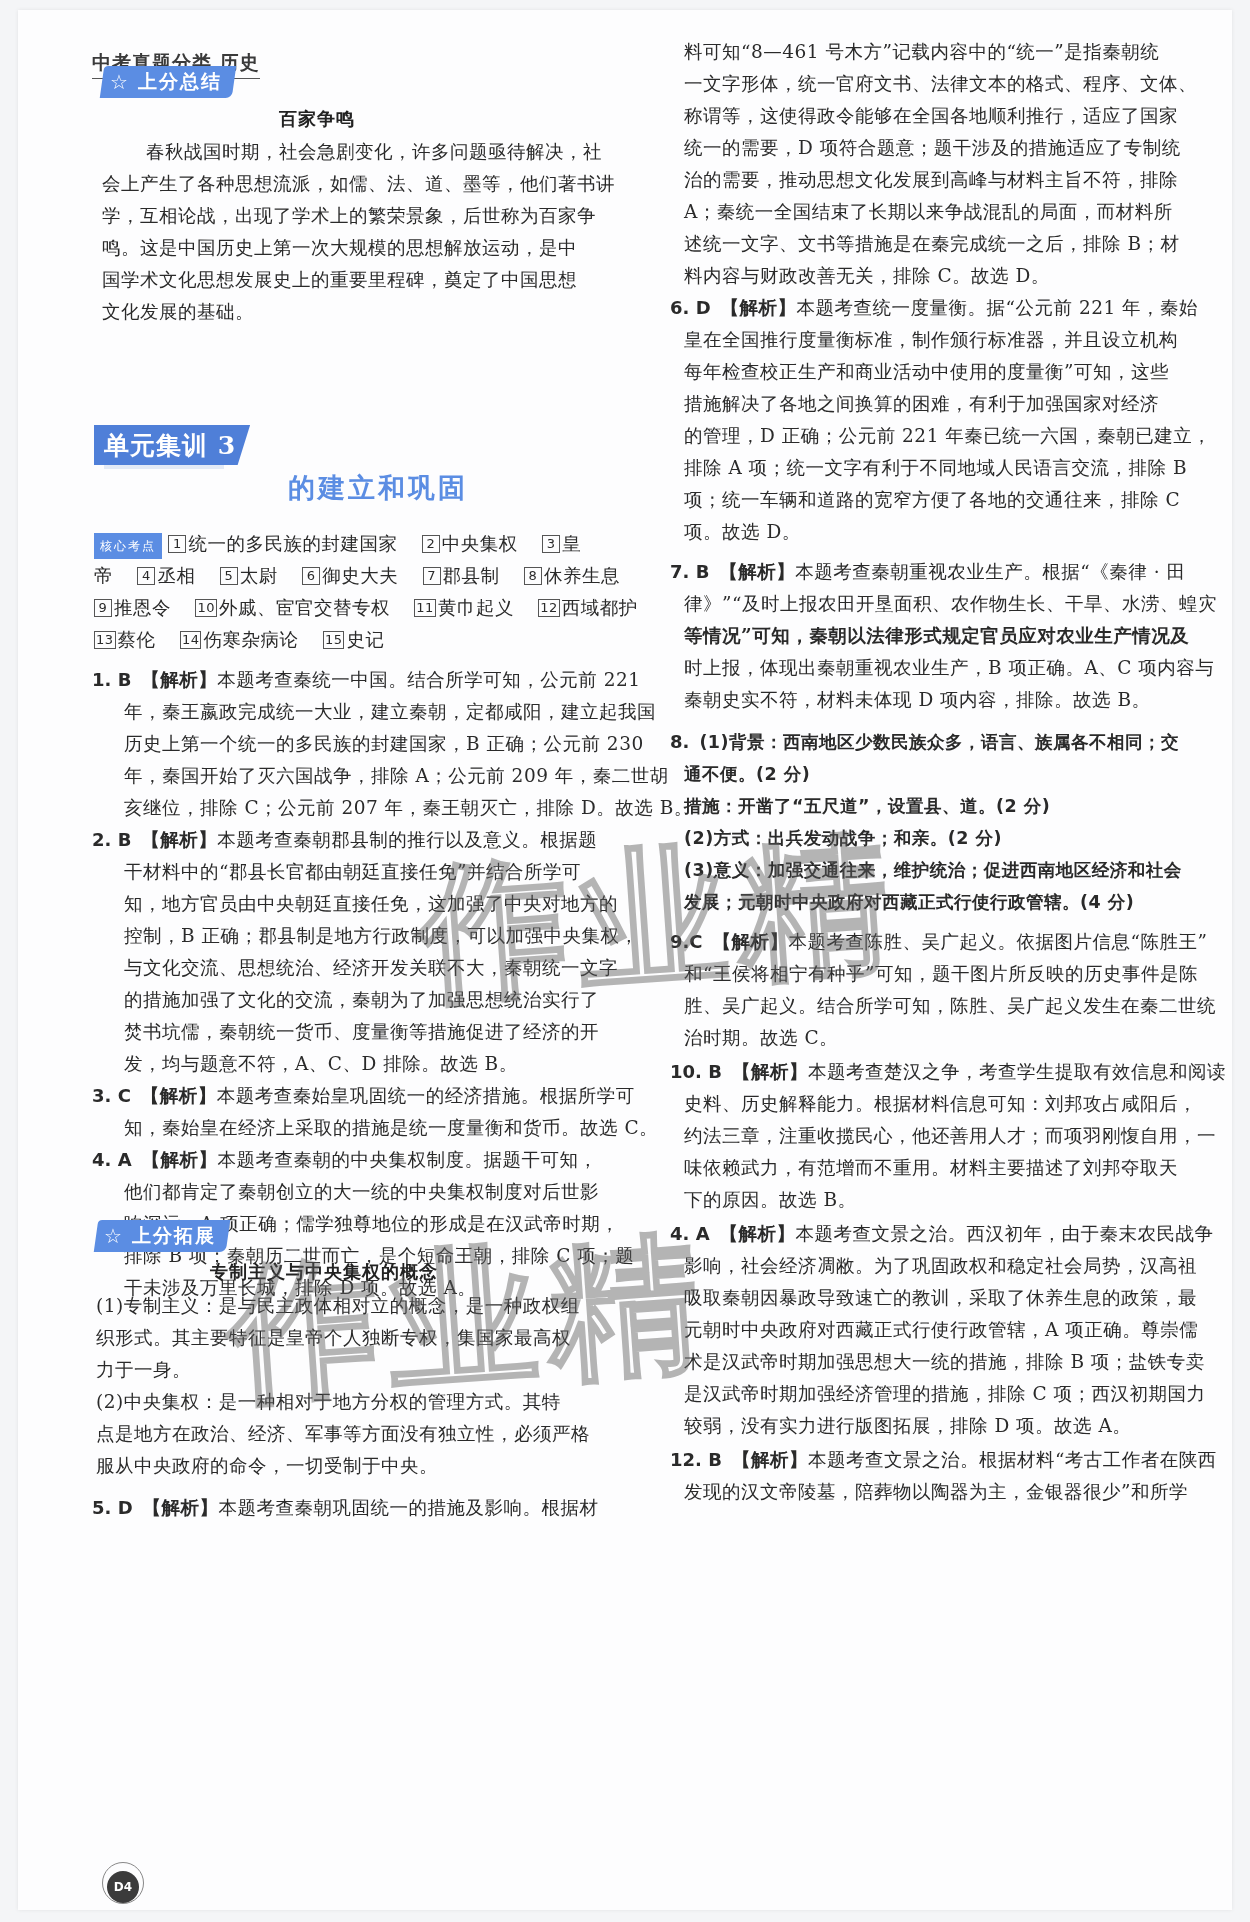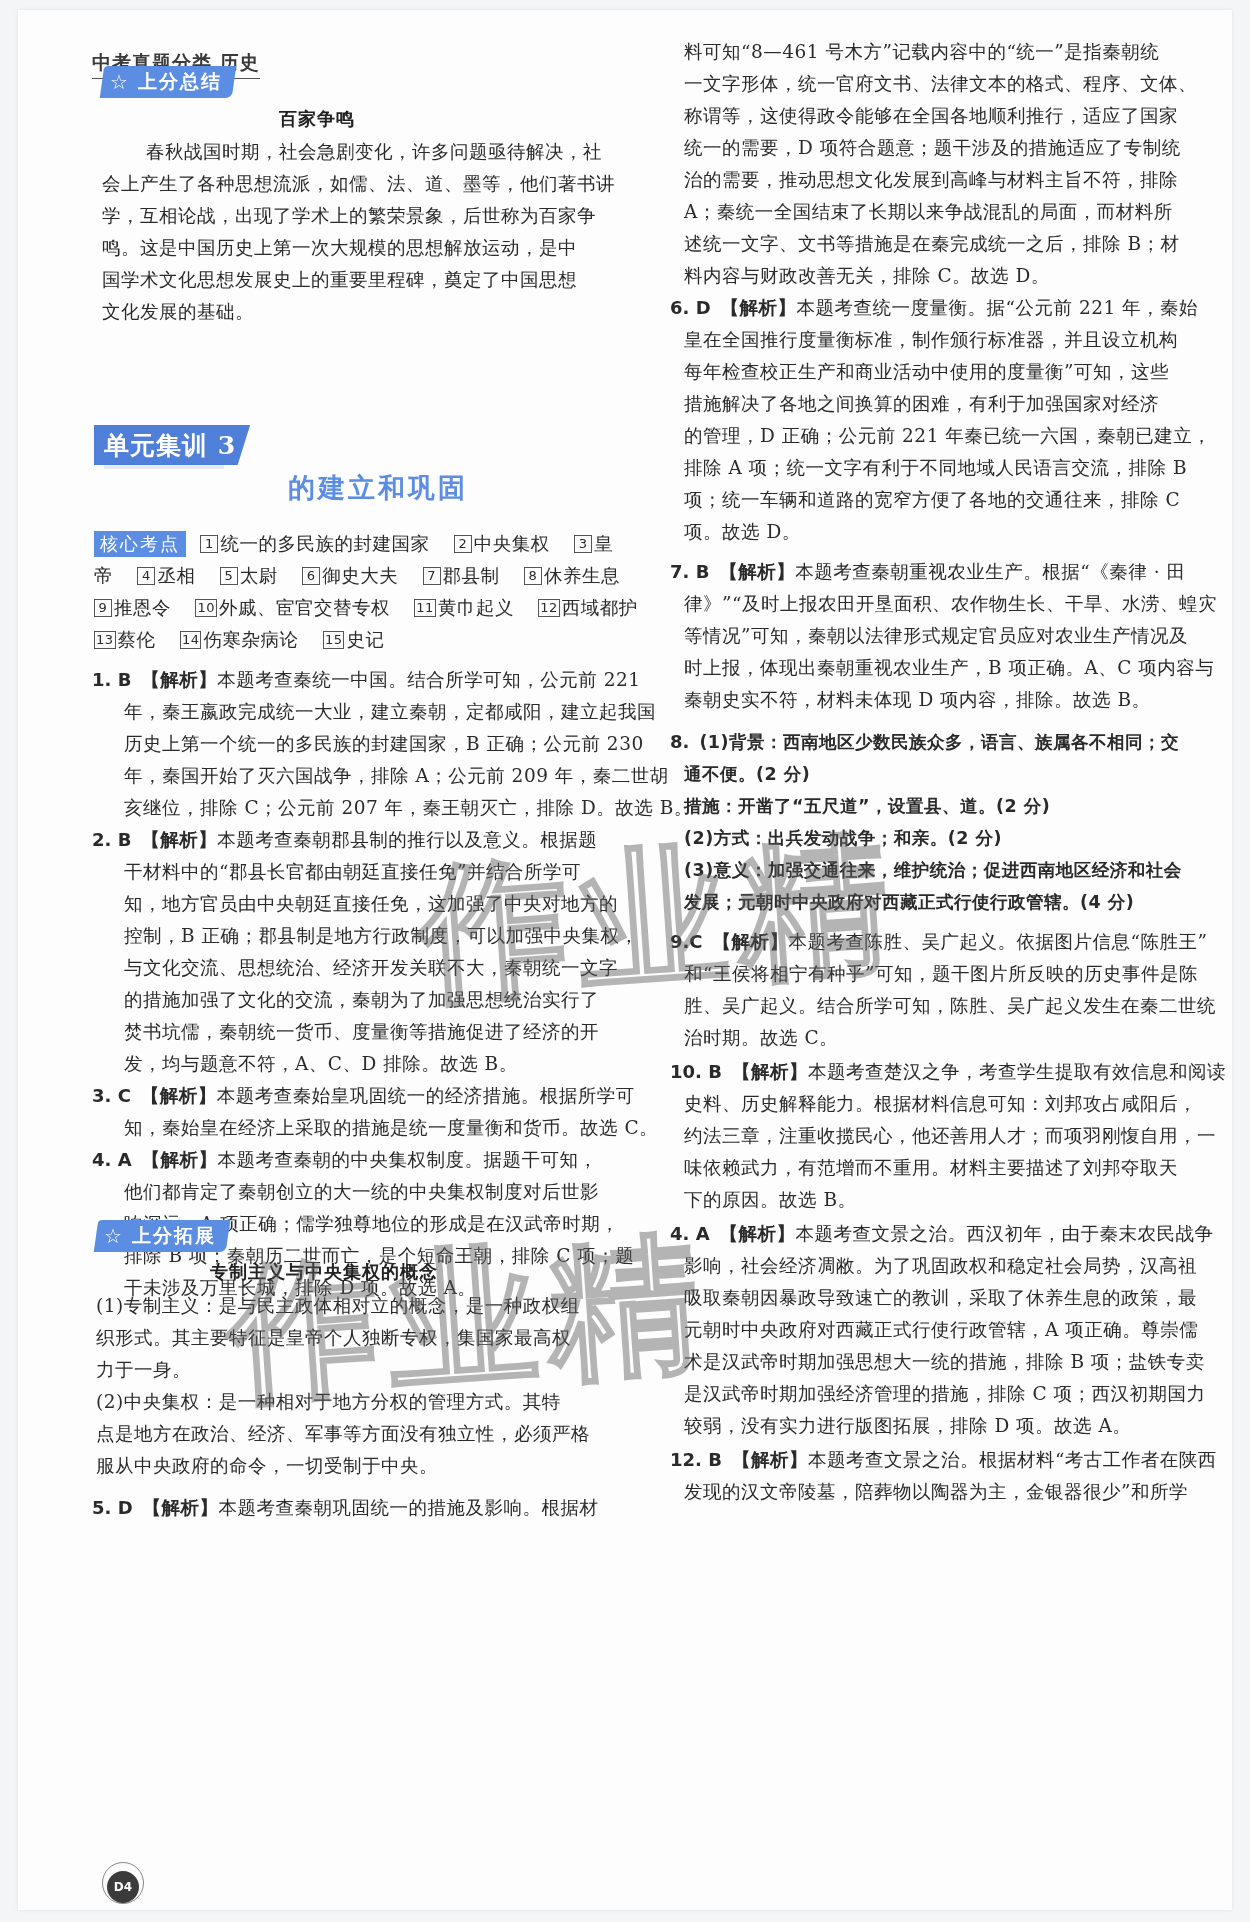--- a/index.html
+++ b/index.html
@@ -55,22 +55,22 @@
     position: absolute; left: 86px; top: 425px; width: 120px; height: 34px;
     background: #e3eaf6;
   }
   .unit-title {
     position: absolute; left: 270px; font-family: "DejaVu Sans", sans-serif;
     font-weight: bold; font-size: 27px; color: #5b8de3; letter-spacing: 3px;
     white-space: nowrap;
   }
   .core-label {
     display: inline-block; background: #5b8de3; color: #fff;
-    font-family: "DejaVu Sans", sans-serif; font-size: 18px;
-    padding: 0 6px; margin-right: 8px; letter-spacing: 2px; line-height: 26px;
+    font-family: "DejaVu Sans", sans-serif; font-size: 12px;
+    padding: 0 6px; letter-spacing: 2px; line-height: 26px;
   }
   .kp { margin-right: 18px; }
   .kp .num {
     display: inline-block; border: 1px solid #555; font-family: "DejaVu Sans", sans-serif;
     font-size: 13px; line-height: 16px; min-width: 14px; padding: 0 1px;
     text-align: center; margin-right: 2px; vertical-align: 2px;
   }
   .qnum {
     font-family: "DejaVu Sans", sans-serif; font-weight: bold; font-size: 18px;
     margin-right: 10px; letter-spacing: 0;
@@ -198,21 +198,21 @@
     <div class="line" style="top:314px;">皇在全国推行度量衡标准，制作颁行标准器，并且设立机构</div>
     <div class="line" style="top:346px;">每年检查校正生产和商业活动中使用的度量衡”可知，这些</div>
     <div class="line" style="top:378px;">措施解决了各地之间换算的困难，有利于加强国家对经济</div>
     <div class="line" style="top:410px;">的管理，D 正确；公元前 221 年秦已统一六国，秦朝已建立，</div>
     <div class="line" style="top:442px;">排除 A 项；统一文字有利于不同地域人民语言交流，排除 B</div>
     <div class="line" style="top:474px;">项；统一车辆和道路的宽窄方便了各地的交通往来，排除 C</div>
     <div class="line" style="top:506px;">项。故选 D。</div>
 
     <div class="line" style="top:546px;left:-14px;"><span class="qnum">7. B</span><span class="jx">【解析】</span><span>本题考查秦朝重视农业生产。根据“《秦律 · 田</span></div>
     <div class="line" style="top:578px;">律》”“及时上报农田开垦面积、农作物生长、干旱、水涝、蝗灾</div>
-    <div class="line" style="top:610px;">等情况”可知，秦朝以法律形式规定官员应对农业生产情况及</div>
+    <div class="line" style="top:610px;font-weight:bold;">等情况”可知，秦朝以法律形式规定官员应对农业生产情况及</div>
     <div class="line" style="top:642px;">时上报，体现出秦朝重视农业生产，B 项正确。A、C 项内容与</div>
     <div class="line" style="top:674px;">秦朝史实不符，材料未体现 D 项内容，排除。故选 B。</div>
 
     <div class="line bold" style="top:716px;left:-14px;"><span class="qnum">8.</span><span>(1)背景：西南地区少数民族众多，语言、族属各不相同；交</span></div>
     <div class="line bold" style="top:748px;">通不便。(2 分)</div>
     <div class="line bold" style="top:780px;">措施：开凿了“五尺道”，设置县、道。(2 分)</div>
     <div class="line bold" style="top:812px;">(2)方式：出兵发动战争；和亲。(2 分)</div>
     <div class="line bold" style="top:844px;">(3)意义：加强交通往来，维护统治；促进西南地区经济和社会</div>
     <div class="line bold" style="top:876px;">发展；元朝时中央政府对西藏正式行使行政管辖。(4 分)</div>
 

